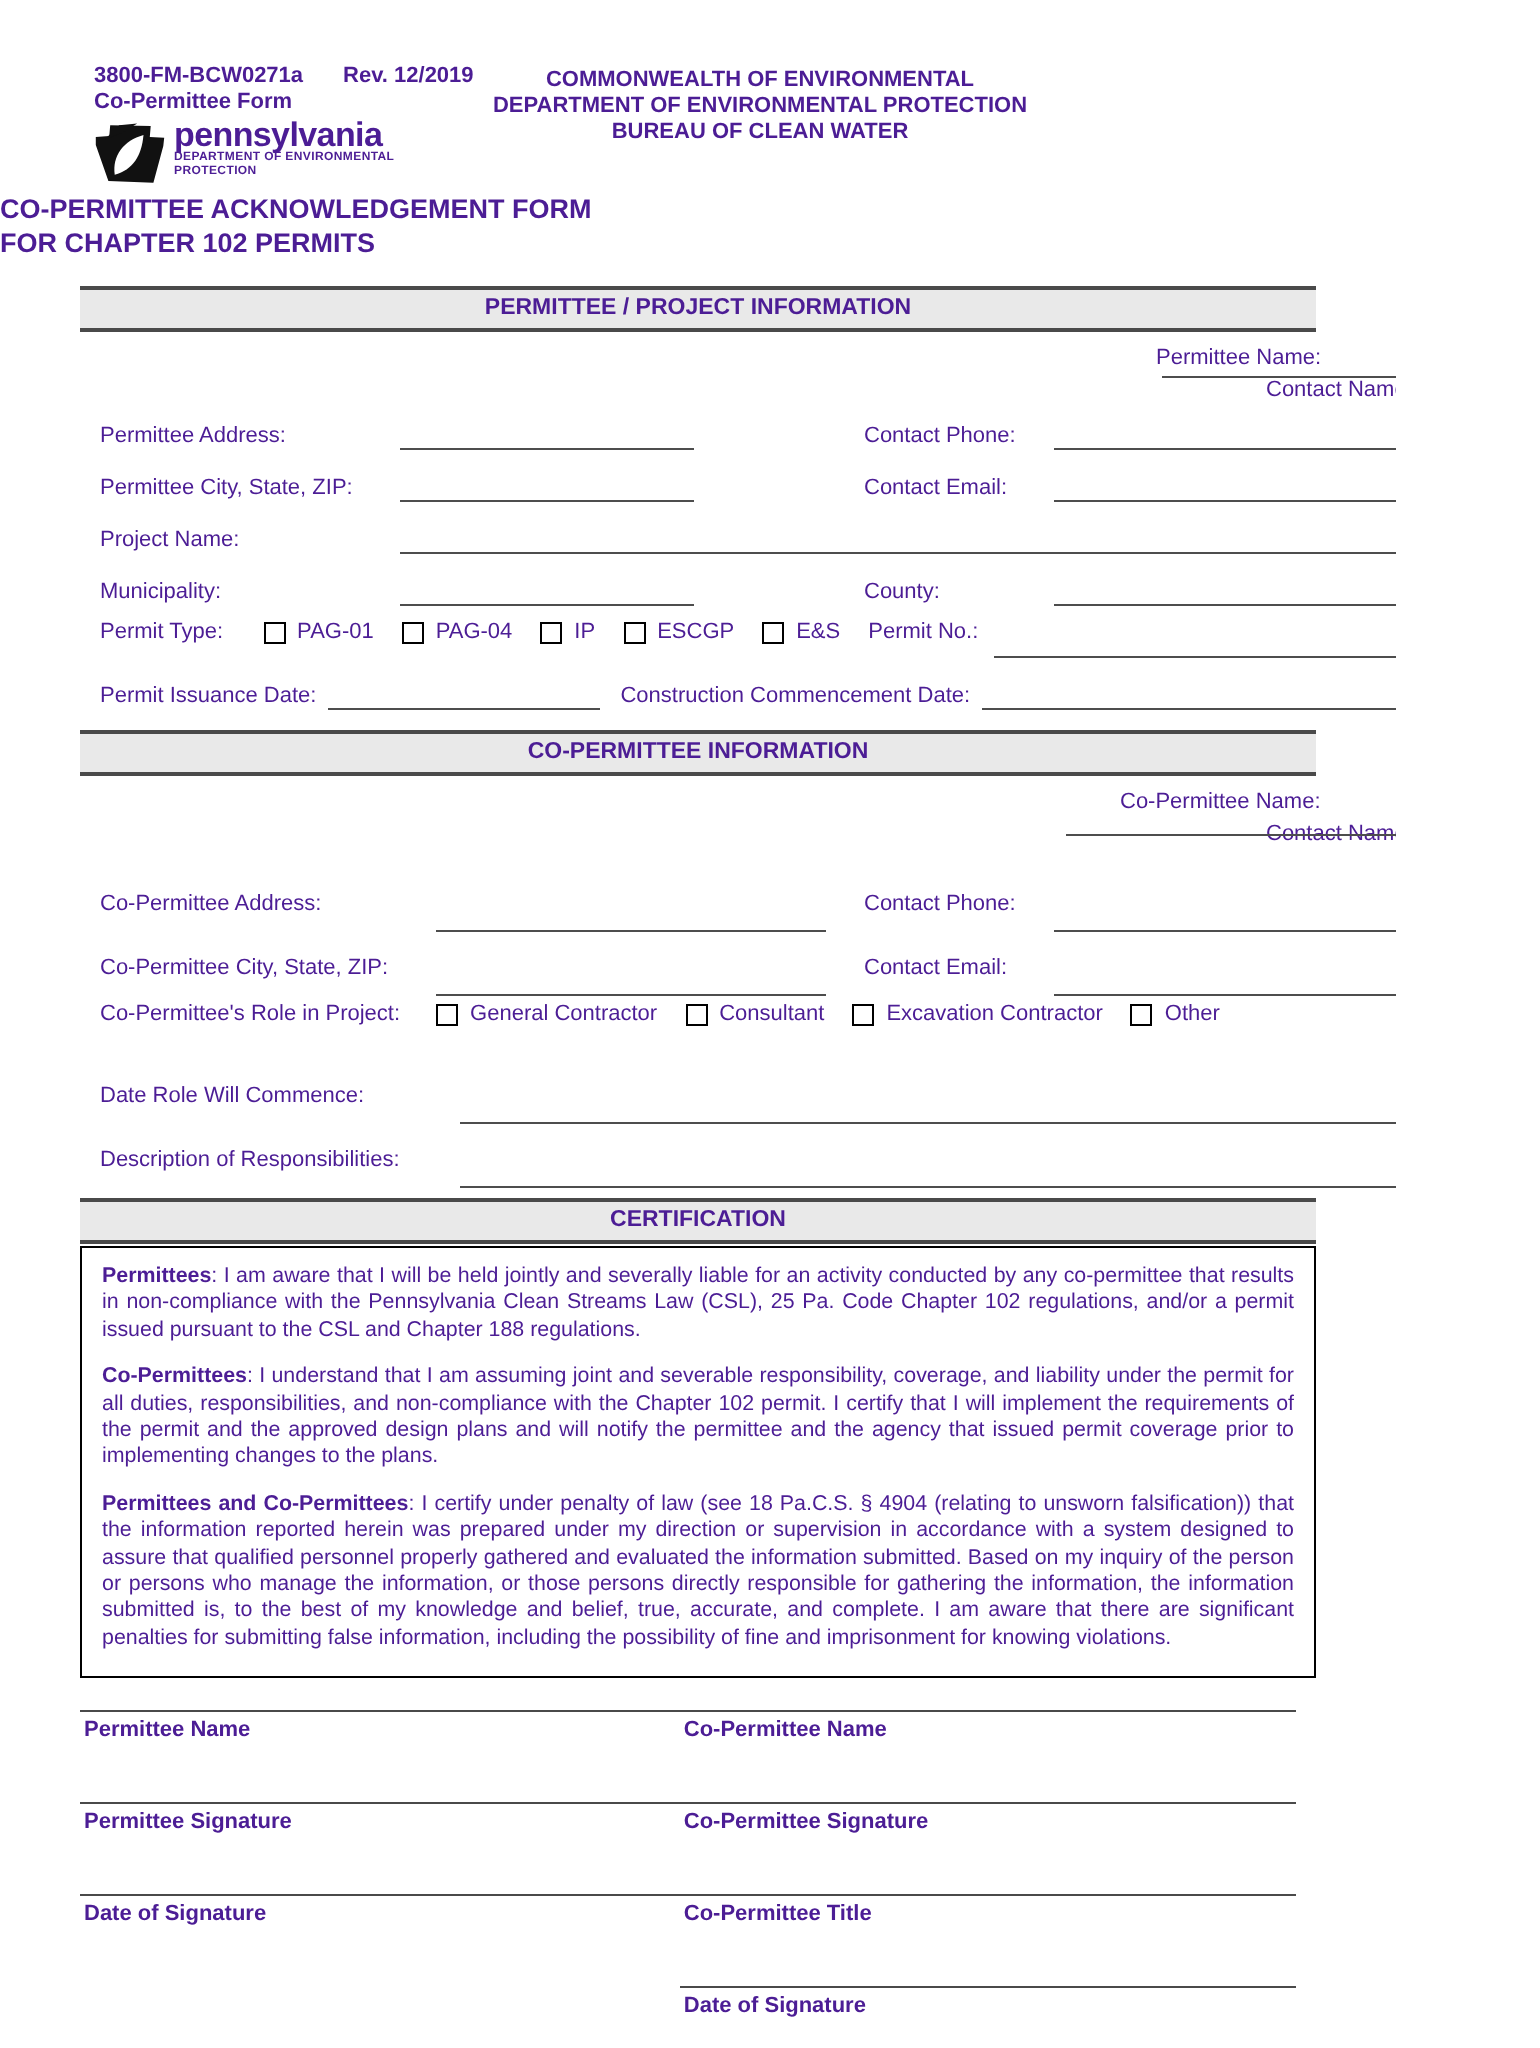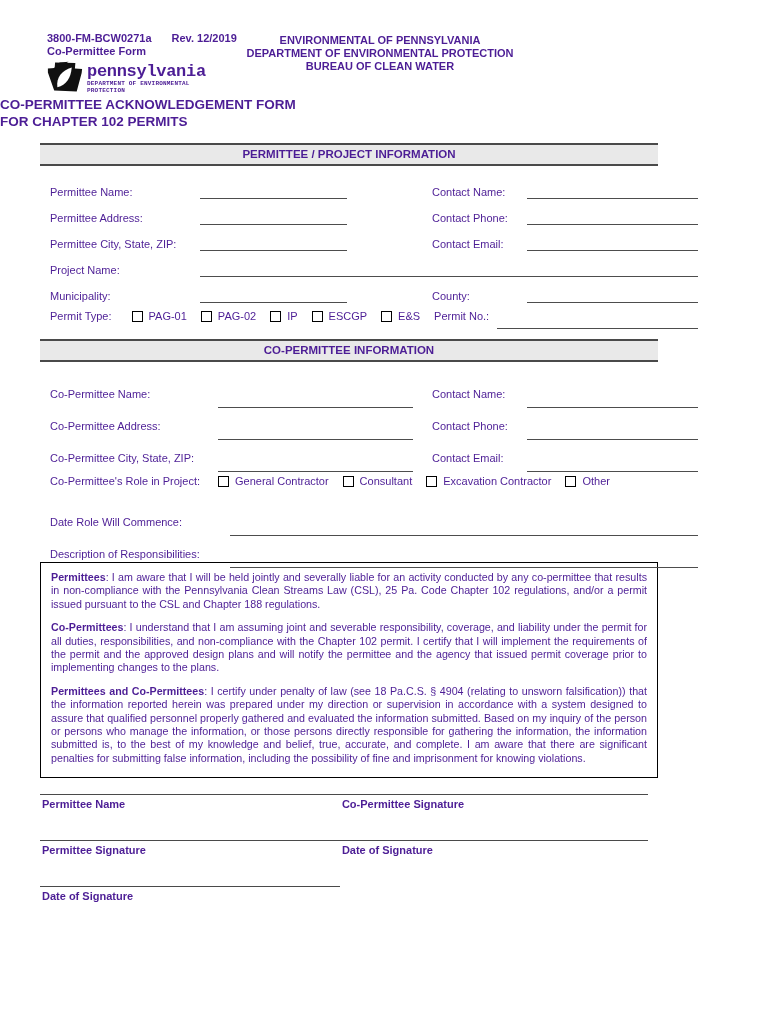--- a/index.html
+++ b/index.html
@@ -5,40 +5,40 @@
   html,body { margin:0; padding:0; background:#ffffff; }
   .page {
     width:698px; height:1024px; background:#fff; position:relative;
     font-family:"Liberation Sans", sans-serif; color:#4c1d95; box-sizing:border-box;
     overflow:hidden;
   }
   
   .hdr { position:relative; height:96px; }
   .hdr-left { position:absolute; left:47px; top:32px; font-size:11px; font-weight:bold; line-height:13px; }
   .hdr-formnum { margin-right:20px; }
-  .logo { display:flex; align-items:flex-end; margin-top:2px;font-family:Liberation Mono, monospace; }
+  .logo { display:flex; align-items:flex-start; margin-top:2px; }
   .logo svg { width:36px; height:34px; margin-right:4px; }
   .logo-brand { font-size:17px; font-weight:bold; line-height:16px; letter-spacing:-0.3px; }
   .logo-sub { font-size:6px; font-weight:bold; line-height:7px; letter-spacing:0.2px; }
   .hdr-center { position:absolute; left:225px; top:34px; width:310px; text-align:center;
                 font-size:11px; font-weight:bold; line-height:13px; }
   
   .title { text-align:left; font-size:13.5px; font-weight:bold; line-height:17px; margin-top:0; }
   
   .secbar {
     margin:0 40px; margin-top:13px; background:#e9e9e9;
     border-top:2px solid #4a4a4a; border-bottom:2px solid #4a4a4a;
     text-align:center; font-weight:bold; font-size:11.5px; padding:3px 0 4px 0;
   }
   .secbar.cert { margin-top:12px; }
   
   .content { margin:0 40px; width:690px; box-sizing:border-box; }
   .frow { display:flex; align-items:flex-end; height:26px; padding-left:10px; padding-right:2px;
           font-size:11px; line-height:13px; box-sizing:border-box; }
-  .frow.first { margin-top:7px; }
+  .frow.first { margin-top:7px;flex-direction:column; }
   .frow.tall { height:32px; }
   .lab { white-space:nowrap; }
   .fl { border-bottom:1px solid #4d4d4d; height:2px; }
   .drop { position:relative; top:7px; }
   .sp { flex:0 0 auto; }
   .opt { display:flex; align-items:center; white-space:nowrap; margin-right:14px; }
   .cb { width:11px; height:11px; border:1.5px solid #000; box-sizing:border-box; background:#fff;
         display:inline-block; margin-right:6px; flex:0 0 auto; }
   
   .certbox {
@@ -71,21 +71,21 @@
           <path d="M11.5 29.5 C10 19 16.5 10.5 27.5 7.5 C26.5 19 21.5 27 11.5 29.5 Z" fill="#ffffff"></path>
         </svg>
         <div>
           <div class="logo-brand">pennsylvania</div>
           <div class="logo-sub">DEPARTMENT OF ENVIRONMENTAL</div>
           <div class="logo-sub">PROTECTION</div>
         </div>
       </div>
     </div>
     <div class="hdr-center">
-      <div>ENVIRONMENTAL OF PENNSYLVANIA</div>
+      <div>COMMONWEALTH OF ENVIRONMENTAL</div>
       <div>DEPARTMENT OF ENVIRONMENTAL PROTECTION</div>
       <div>BUREAU OF CLEAN WATER</div>
     </div>
   </div>
 
   <div class="title">
     <div>CO-PERMITTEE ACKNOWLEDGEMENT FORM</div>
     <div>FOR CHAPTER 102 PERMITS</div>
   </div>
 
@@ -125,36 +125,42 @@
       <div class="fl" style="flex:1"></div>
     </div>
     <div class="frow" style="align-items:center">
       <span class="lab sp">Permit Type:</span>
       <span class="opt" style="margin-left:20px">
         <span class="cb"></span>
         <span>PAG-01</span>
       </span>
       <span class="opt">
         <span class="cb"></span>
-        <span>PAG-02</span>
+        <span>PAG-04</span>
       </span>
       <span class="opt">
         <span class="cb"></span>
         <span>IP</span>
       </span>
       <span class="opt">
         <span class="cb"></span>
         <span>ESCGP</span>
       </span>
       <span class="opt">
         <span class="cb"></span>
         <span>E&amp;S</span>
       </span>
       <span class="lab sp" style="margin-right:8px">Permit No.:</span>
       <div class="fl" style="flex:1; align-self:flex-end"></div>
+    </div>
+    <div class="frow">
+      <span class="lab sp" style="margin-right:6px">Permit Issuance Date:</span>
+      <div class="fl sp" style="width:136px"></div>
+      <span class="lab sp" style="margin-left:10px; margin-right:6px">Construction Commencement Date:</span>
+      <div class="fl" style="flex:1"></div>
     </div>
   </div>
 
   <div class="secbar" style="margin-top:10px">CO-PERMITTEE INFORMATION</div>
 
   <div class="content">
     <div class="frow tall first">
       <span class="lab sp" style="width:168px">Co-Permittee Name:</span>
       <div class="fl sp drop" style="width:195px"></div>
       <span class="sp" style="width:19px"></span>
@@ -197,20 +203,21 @@
     <div class="frow tall">
       <span class="lab sp" style="width:180px">Date Role Will Commence:</span>
       <div class="fl drop" style="flex:1"></div>
     </div>
     <div class="frow tall">
       <span class="lab sp" style="width:180px">Description of Responsibilities:</span>
       <div class="fl drop" style="flex:1"></div>
     </div>
   </div>
 
+  <div class="secbar cert">CERTIFICATION</div>
 
   <div class="certbox">
     <p><b>Permittees</b><span>: I am aware that I will be held jointly and severally liable for an activity conducted by any co-permittee that results in non-compliance with the Pennsylvania Clean Streams Law (CSL), 25 Pa. Code Chapter 102 regulations, and/or a permit issued pursuant to the CSL and Chapter 188 regulations.</span></p>
     <p><b>Co-Permittees</b><span>: I understand that I am assuming joint and severable responsibility, coverage, and liability under the permit for all duties, responsibilities, and non-compliance with the Chapter 102 permit.  I certify that I will implement the requirements of the permit and the approved design plans and will notify the permittee and the agency that issued permit coverage prior to implementing changes to the plans.</span></p>
     <p><b>Permittees and Co-Permittees</b><span>: I certify under penalty of law (see 18 Pa.C.S. § 4904 (relating to unsworn falsification)) that the information reported herein was prepared under my direction or supervision in accordance with a system designed to assure that qualified personnel properly gathered and evaluated the information submitted.  Based on my inquiry of the person or persons who manage the information, or those persons directly responsible for gathering the information, the information submitted is, to the best of my knowledge and belief, true, accurate, and complete.  I am aware that there are significant penalties for submitting false information, including the possibility of fine and imprisonment for knowing violations.</span></p>
   </div>
 
   <div class="sigs">
     <div class="sigcol-l">
       <div class="sigblock">
@@ -218,21 +225,27 @@
       </div>
       <div class="sigblock">
         <div class="slab">Permittee Signature</div>
       </div>
       <div class="sigblock">
         <div class="slab">Date of Signature</div>
       </div>
     </div>
     <div class="sigcol-r">
       <div class="sigblock">
+        <div class="slab">Co-Permittee Name</div>
+      </div>
+      <div class="sigblock">
         <div class="slab">Co-Permittee Signature</div>
       </div>
       <div class="sigblock">
+        <div class="slab">Co-Permittee Title</div>
+      </div>
+      <div class="sigblock">
         <div class="slab">Date of Signature</div>
       </div>
     </div>
   </div>
 
 </div>
 
 </body></html>

